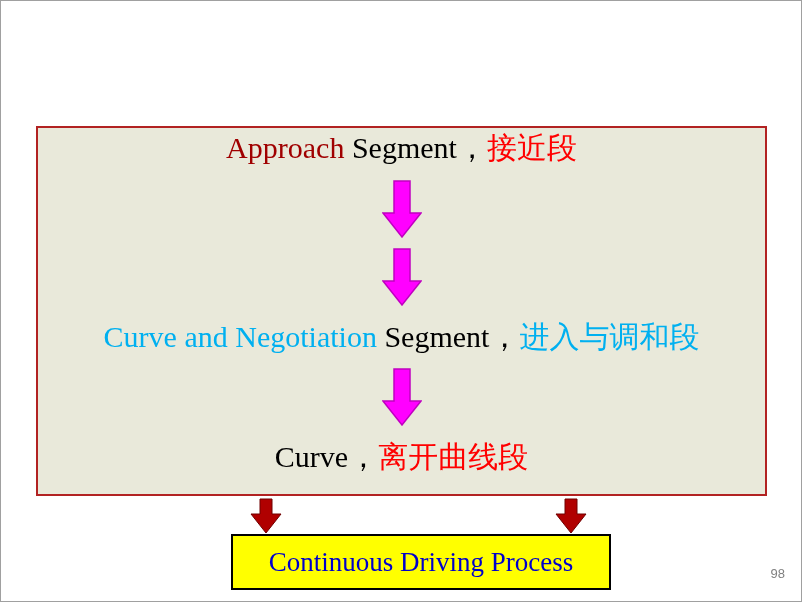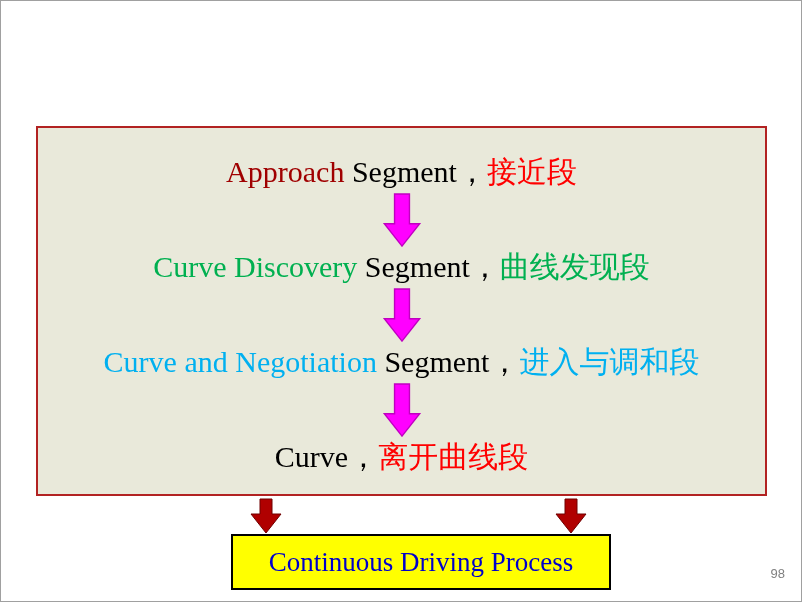--- a/index.html
+++ b/index.html
@@ -35,21 +35,21 @@
     top: 125px;
     width: 731px;
     height: 370px;
     box-sizing: border-box;
     background: var(--box-bg);
     border: 2px solid var(--box-border);
     display: flex;
     flex-direction: column;
     align-items: center;
     justify-content: space-between;
-    padding: 24px 0 16px;
+    padding: 0 0 16px;
   }
   .flow-row {
     font-size: 30px;
     white-space: nowrap;
     font-family: "Liberation Serif", serif;
   }
   .flow-row .en  { font-family: "Liberation Serif", serif; }
   .flow-row .mid { color: var(--text-black); }
   .flow-row .zh  { font-family: "Liberation Sans", sans-serif; }
   .row-1 .en { color: var(--approach-red); }
@@ -111,21 +111,20 @@
 
 
   <div class="main-box">
 
     <div class="flow-row row-1"><span class="en">Approach </span><span class="mid">Segment，</span><span class="zh">接近段</span></div>
 
     <svg class="arrow-magenta" width="40" height="58" viewBox="0 0 40 58">
       <polygon points="12,1 28,1 28,33 39,33 20,57 1,33 12,33"></polygon>
     </svg>
 
-    <div class="flow-row row-2"><span class="en">Curve Discovery </span><span class="mid">Segment，</span><span class="zh">曲线发现段</span></div>
 
     <svg class="arrow-magenta" width="40" height="58" viewBox="0 0 40 58">
       <polygon points="12,1 28,1 28,33 39,33 20,57 1,33 12,33"></polygon>
     </svg>
 
     <div class="flow-row row-3"><span class="en">Curve and Negotiation </span><span class="mid">Segment，</span><span class="zh">进入与调和段</span></div>
 
     <svg class="arrow-magenta" width="40" height="58" viewBox="0 0 40 58">
       <polygon points="12,1 28,1 28,33 39,33 20,57 1,33 12,33"></polygon>
     </svg>

